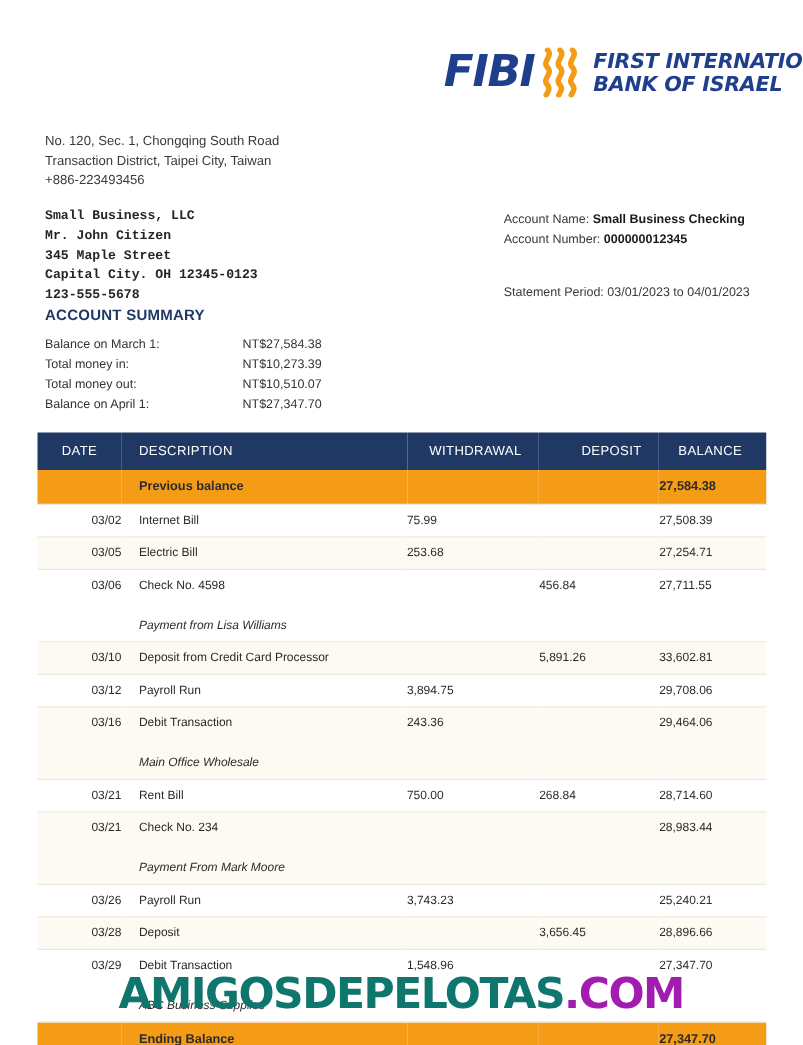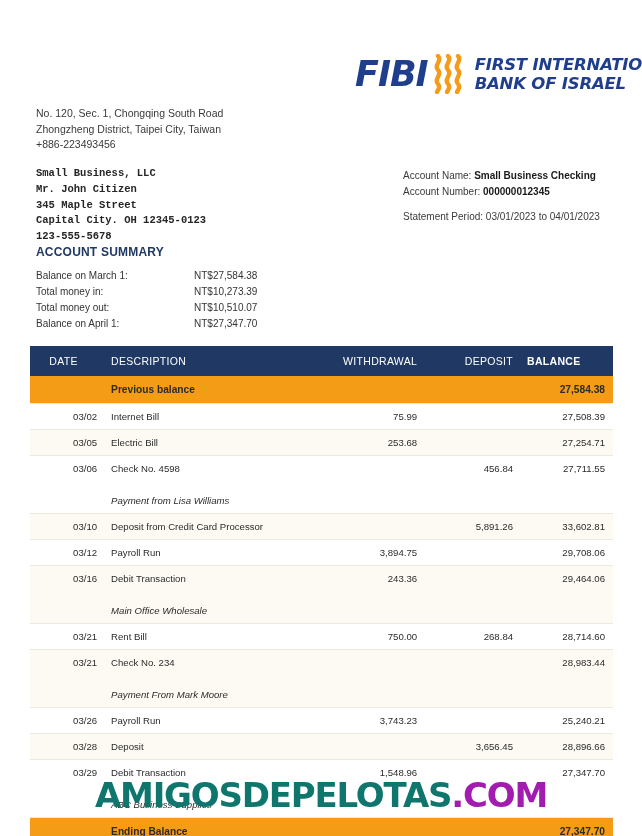--- a/index.html
+++ b/index.html
@@ -13,21 +13,21 @@
     position: relative;
     font-family: "Liberation Sans", sans-serif;
     color: #262626;
     -webkit-font-smoothing: antialiased;
   }
 
   
   #logo-block {
     position: absolute;
     left: 355px;
-    top: 48px;
+    top: 32px;
     width: 258px;
     height: 52px;
     display: flex;
     align-items: center;
   }
   #logo-fibi {
     font-family: "DejaVu Sans", sans-serif;
     font-size: 35px;
     font-weight: bold;
     font-style: italic;
@@ -75,21 +75,21 @@
   
   #account-meta {
     position: absolute;
     left: 403px;
     top: 168px;
     font-size: 10px;
     line-height: 1.55;
     color: #3a3a3a;
   }
   #account-meta .val { font-weight: bold; color: #1a1a1a; }
-  #statement-period { margin-top: 10px; }
+  #statement-period { margin-top: 28px; }
 
   
   #summary-title {
     position: absolute;
     left: 36px;
     top: 245px;
     font-size: 12px;
     font-weight: bold;
     color: #1F3864;
     letter-spacing: 0.2px;
@@ -121,38 +121,38 @@
     font-size: 10.5px;
     font-weight: normal;
     letter-spacing: 0.3px;
     padding: 9px 0 9px 0;
     text-align: left;
   }
   #txn-table th.c-date   { width: 74px;  text-align: center; }
   #txn-table th.c-desc   { width: 239px; padding-left: 14px; }
   #txn-table th.c-wdr    { width: 95px;  text-align: right; padding-right: 14px; }
   #txn-table th.c-dep    { width: 88px;  text-align: right; padding-right: 14px; }
-  #txn-table th.c-bal    { width: 87px;  text-align: left; padding-right: 4px; font-weight: bold; }
+  #txn-table th.c-bal    { width: 87px;  text-align: center; padding-right: 4px; }
 
   #txn-table td {
     border-bottom: 1px solid #efe8dc;
     color: #2b2b2b;
     vertical-align: top;
   }
   #txn-table tr.band-a td { background: #ffffff; }
   #txn-table tr.band-b td { background: #fdfaf4; }
 
   td.date {
     text-align: right;
     vertical-align: middle;
     font-size: 9.6px;
     padding: 7px 0;
   }
   td.desc  { padding: 7px 0 7px 14px; }
-  td.num   { text-align: right; padding: 7px 14px 7px 0; }
+  td.num   { text-align: left; padding: 7px 14px 7px 0; }
   td.num.bal { padding-right: 8px; }
   td.num.bal-low { vertical-align: bottom; padding-bottom: 7px; }
   .sub {
     display: block;
     font-style: italic;
     margin-top: 21px;
   }
 
   tr.accent td {
     background: #F59C17 !important;
@@ -192,21 +192,21 @@
     <path d="M25 2 C30 7, 20 11, 25 16 C30 21, 20 25, 25 30 C28 33, 25 36, 24 38" stroke="#F59C17" stroke-width="4.4" fill="none" stroke-linecap="round"></path>
   </svg>
   <div id="logo-words">
     <div>FIRST INTERNATIONAL</div>
     <div>BANK OF ISRAEL</div>
   </div>
 </div>
 
 <div id="bank-address">
   <div>No. 120, Sec. 1, Chongqing South Road</div>
-  <div>Zhongzheng District, Taipei City,  Taiwan</div>
+  <div>Transaction District, Taipei City,  Taiwan</div>
   <div>+886-223493456</div>
 </div>
 
 <div id="customer-address">
   <div>Small Business, LLC</div>
   <div>Mr. John Citizen</div>
   <div>345 Maple Street</div>
   <div>Capital City. OH 12345-0123</div>
   <div>123-555-5678</div>
 </div>

